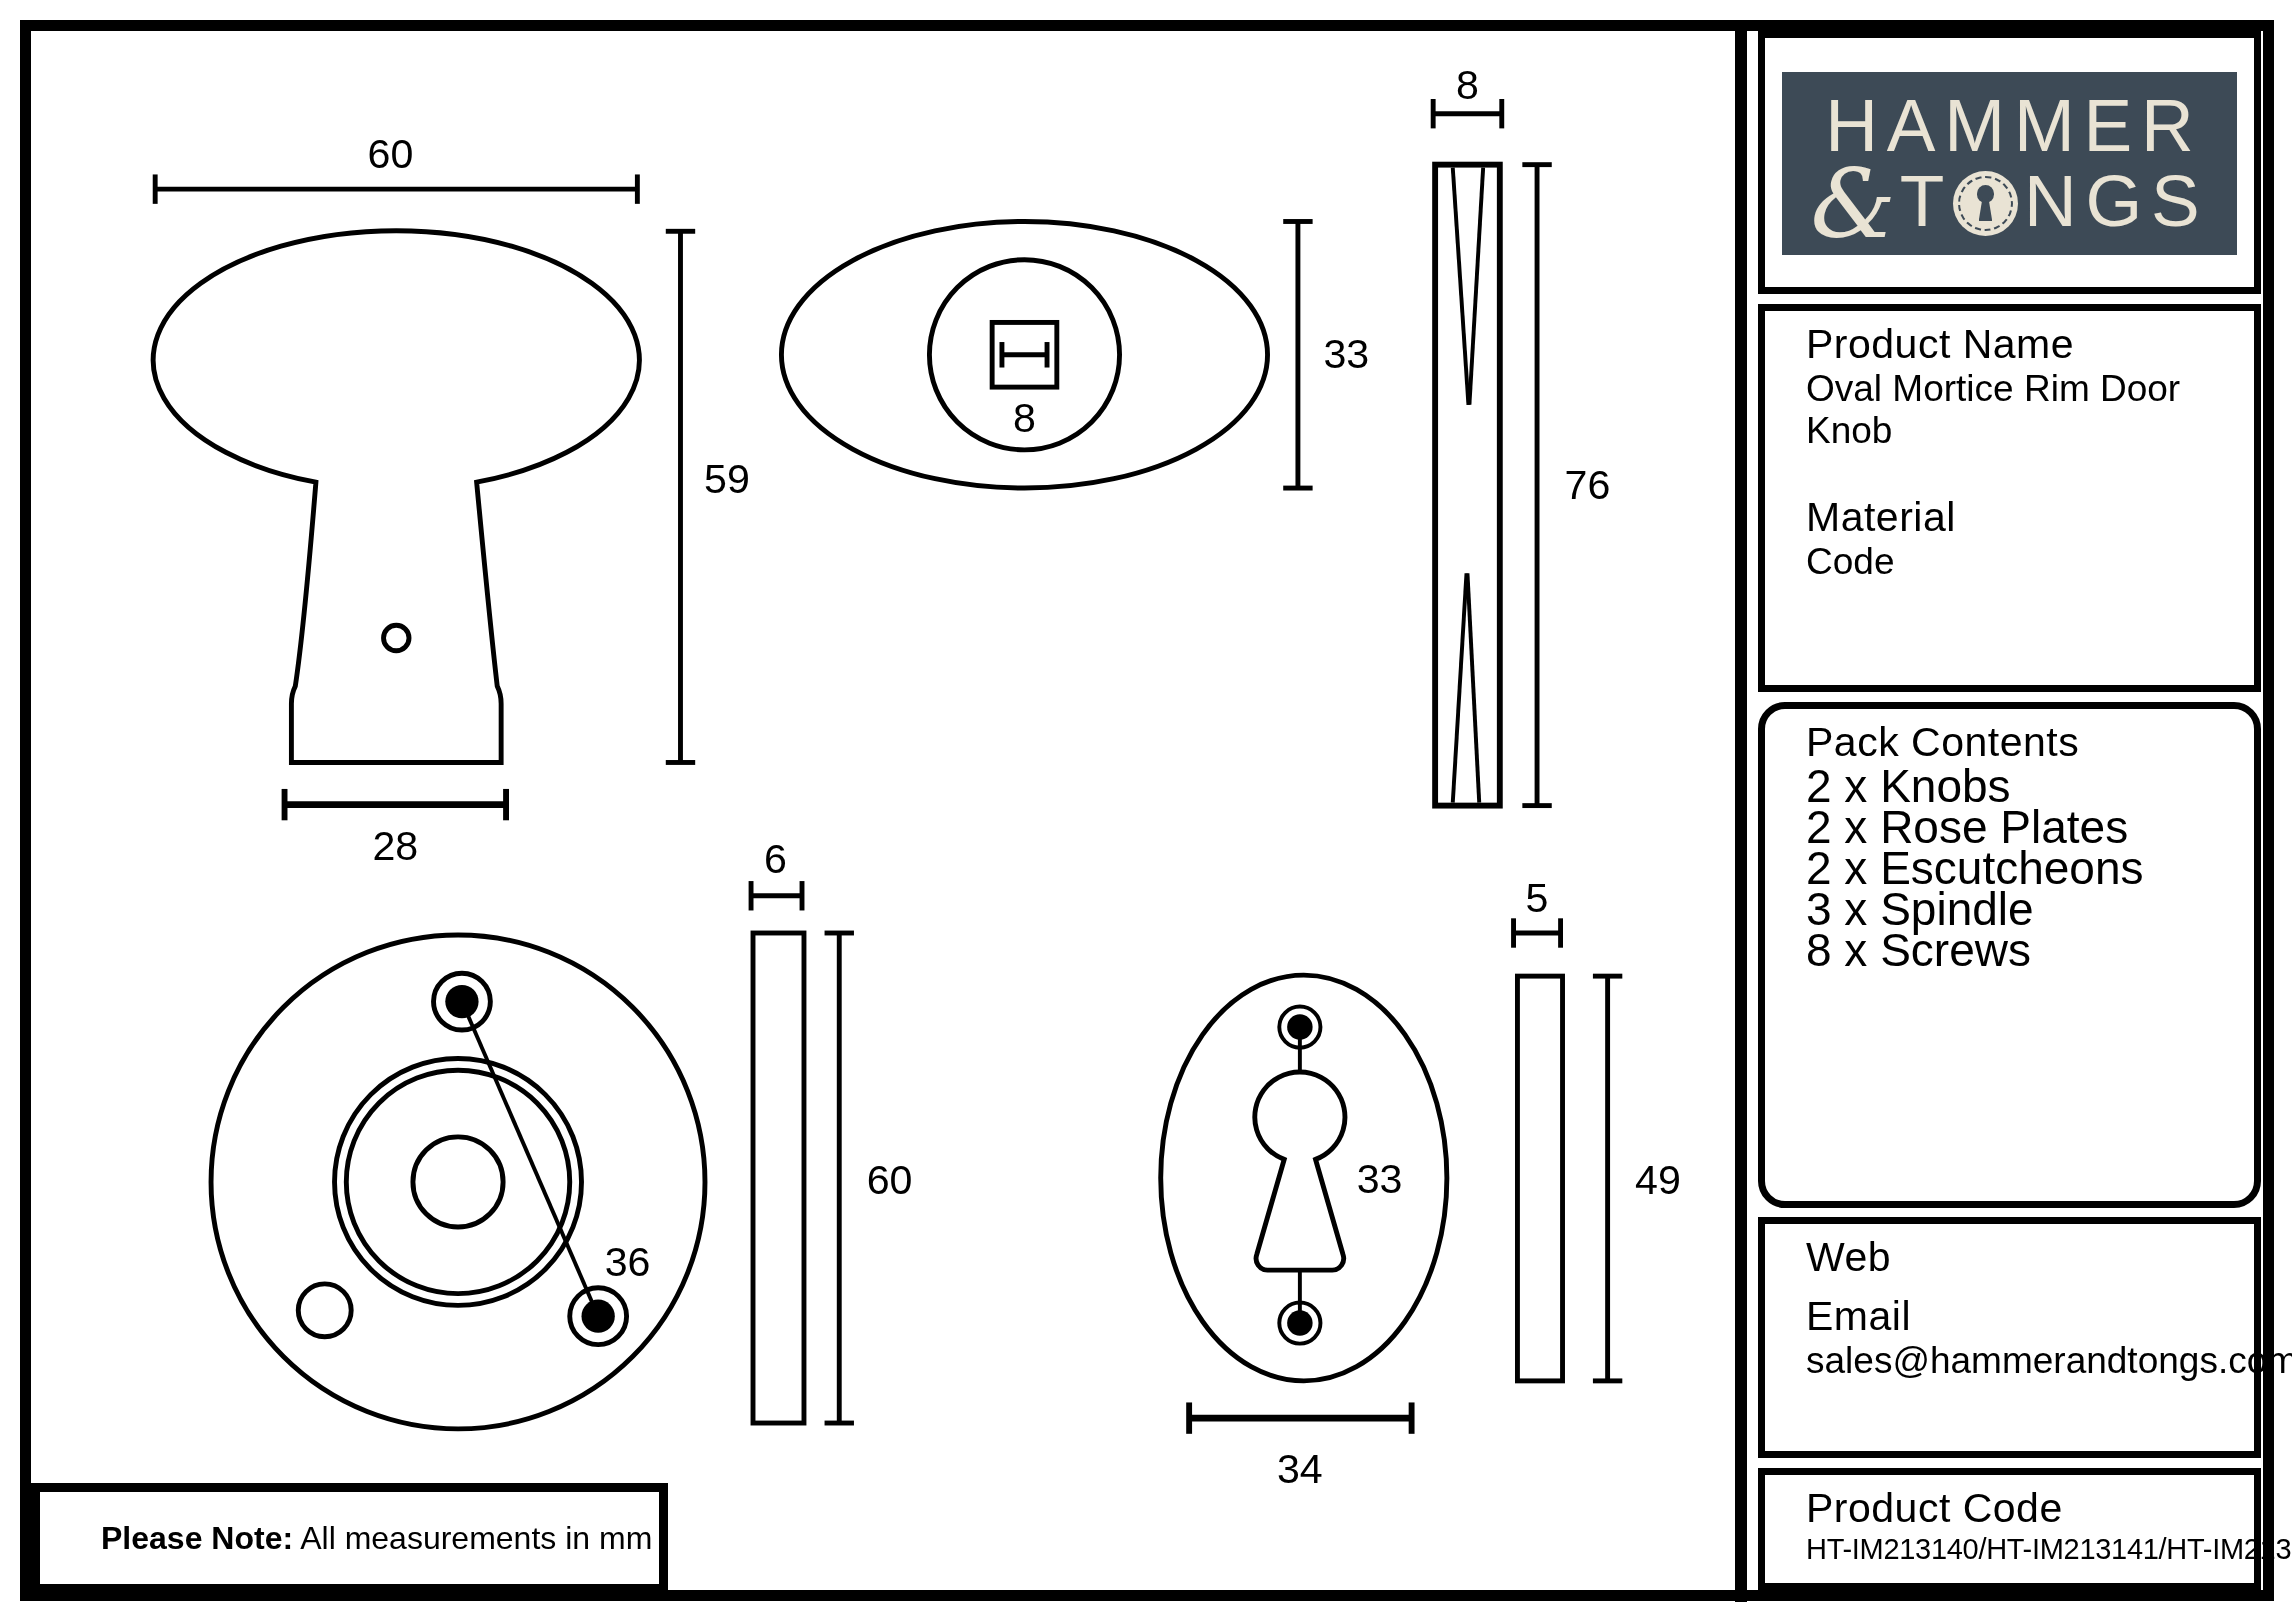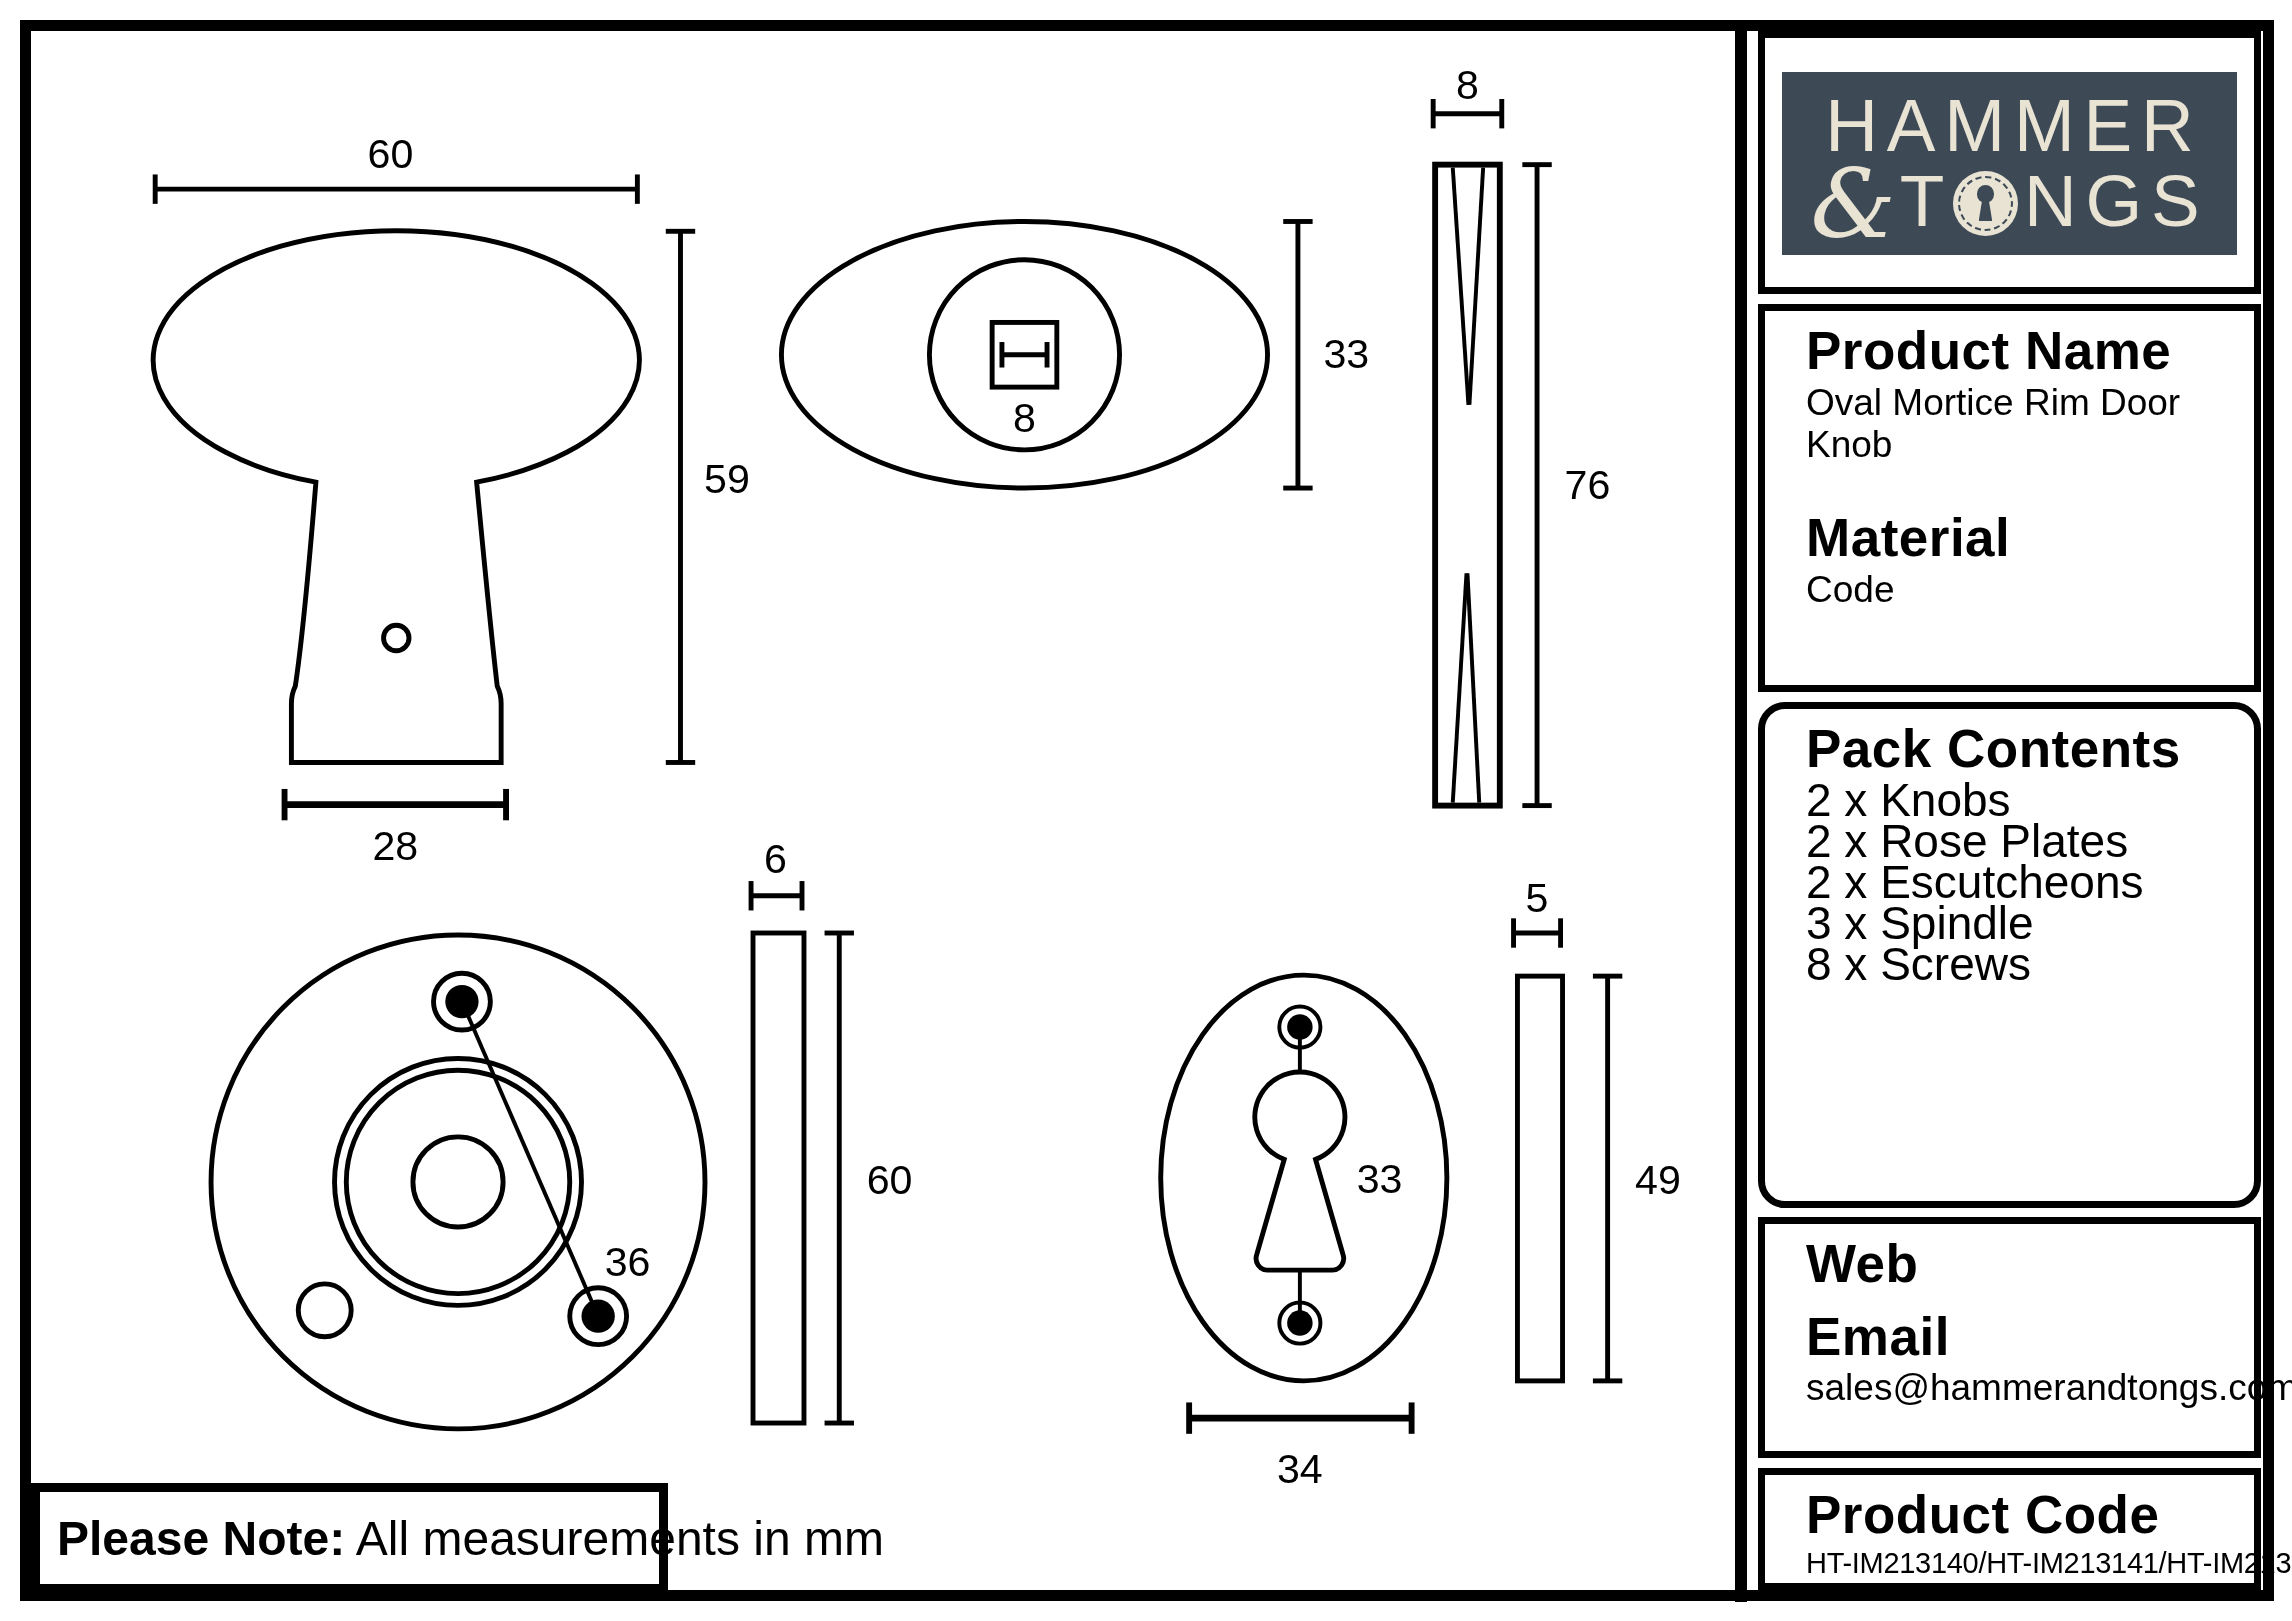--- a/index.html
+++ b/index.html
@@ -30,21 +30,21 @@
     border:7.8px solid #000;background:#fff;box-sizing:border-box;
     color:#000;
   }
   .box-logo{top:31px;height:263px;}
   .box-product{top:304px;height:388px;}
   .box-pack{top:702px;height:506px;border-radius:27px;}
   .box-contact{top:1217px;height:241px;}
   .box-code{top:1468px;height:122px;}
 
   .info-box .inner{padding:9.8px 0 0 41px;}
-  .h{font-weight:bold;font-size:53px;line-height:1.15;letter-spacing:0.5px;}
+  .h{font-weight:normal;font-size:41px;line-height:1.15;letter-spacing:0.5px;}
   .v{font-size:37px;line-height:1.15;}
   .gap-lg{height:41px;}
   .gap-sm{height:11.8px;}
   .pack-item{font-size:46px;line-height:41px;}
   .code-line{font-size:29px;line-height:1.2;letter-spacing:-0.3px;white-space:nowrap;}
 
   
   .logo-badge{
     margin:34px auto 8px auto;width:455px;height:183px;
     background:#3d4a56;color:#e9e3d4;
@@ -78,21 +78,21 @@
     background:#3d4a56;
     clip-path:polygon(28% 0,72% 0,100% 100%,0 100%);
   }
 
   
   .note-box{
     position:absolute;left:31px;top:1483px;width:637px;height:110px;
     border:9.8px solid #000;background:#fff;box-sizing:border-box;
     display:flex;align-items:center;
   }
-  .note-text{font-size:48px;padding-left:17px;white-space:nowrap;}
+  .note-text{font-size:32px;padding-left:61px;white-space:nowrap;}
   .note-text b{font-weight:bold;}
 </style>
 </head>
 <body>
 
 <div class="page">
 
   <div class="page-border"></div>
 
   <svg class="drawings" width="2293" height="1621" viewBox="0 0 2339 1654">

